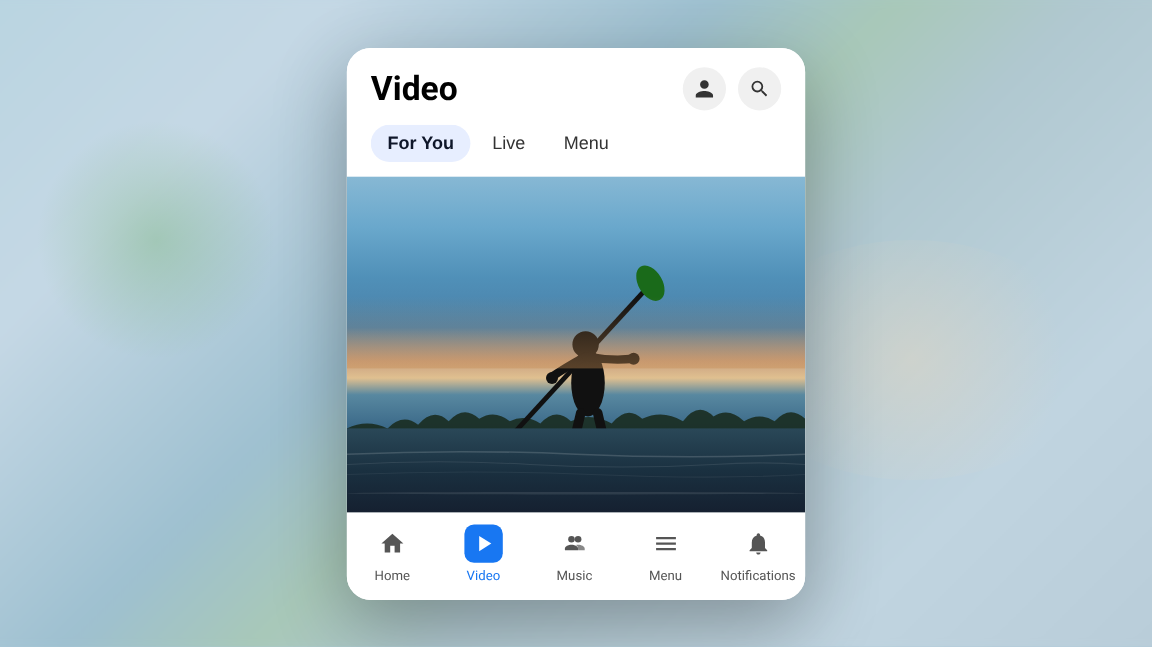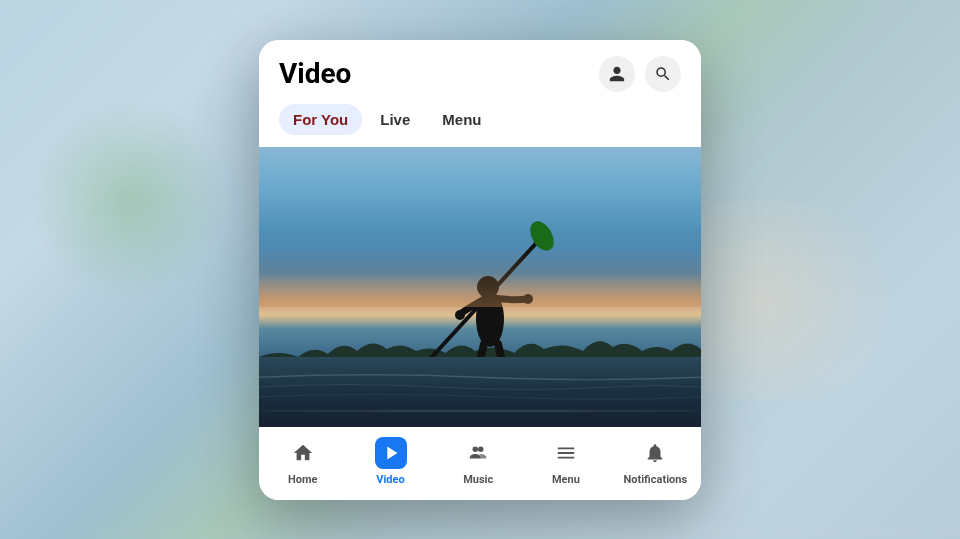--- a/index.html
+++ b/index.html
@@ -39,21 +39,21 @@
       width: 300px;
       height: 200px;
       background: radial-gradient(circle, rgba(255,220,180,0.3) 0%, transparent 70%);
       top: 200px;
       right: 50px;
       border-radius: 50%;
     }
 
     .app-card {
       position: relative;
-      width: 442px;
+      width: 382px;
       background: #ffffff;
       border-radius: 20px;
       overflow: hidden;
       box-shadow: 0 20px 60px rgba(0,0,0,0.3);
     }
 
     .header {
       padding: 16px 20px 0 20px;
       background: #fff;
     }
@@ -102,32 +102,32 @@
       overflow-x: auto;
       scrollbar-width: none;
     }
 
     .tabs::-webkit-scrollbar { display: none; }
 
     .tab {
       padding: 7px 14px;
       border-radius: 20px;
       font-size: 15px;
-      font-weight: 700;
+      font-weight: 400;
       cursor: pointer;
       white-space: nowrap;
       border: none;
       outline: none;
       background: transparent;
       color: #333;
     }
 
     .tab.active {
       background: #e7eeff;
-      color: #7f1d1d;
+      color: #0f172a;
       font-weight: 600;
     }
 
     .video-area {
       width: 100%;
       height: 280px;
       position: relative;
       overflow: hidden;
     }
 
@@ -173,21 +173,20 @@
 
     .bottom-nav {
       background: #fff;
       padding: 10px 0 14px 0;
     }
 
     .nav-items {
       display: flex;
       justify-content: space-around;
       align-items: center;
-      font-weight: bold;
     }
 
     .nav-item {
       display: flex;
       flex-direction: column;
       align-items: center;
       gap: 4px;
       cursor: pointer;
       min-width: 60px;
     }

